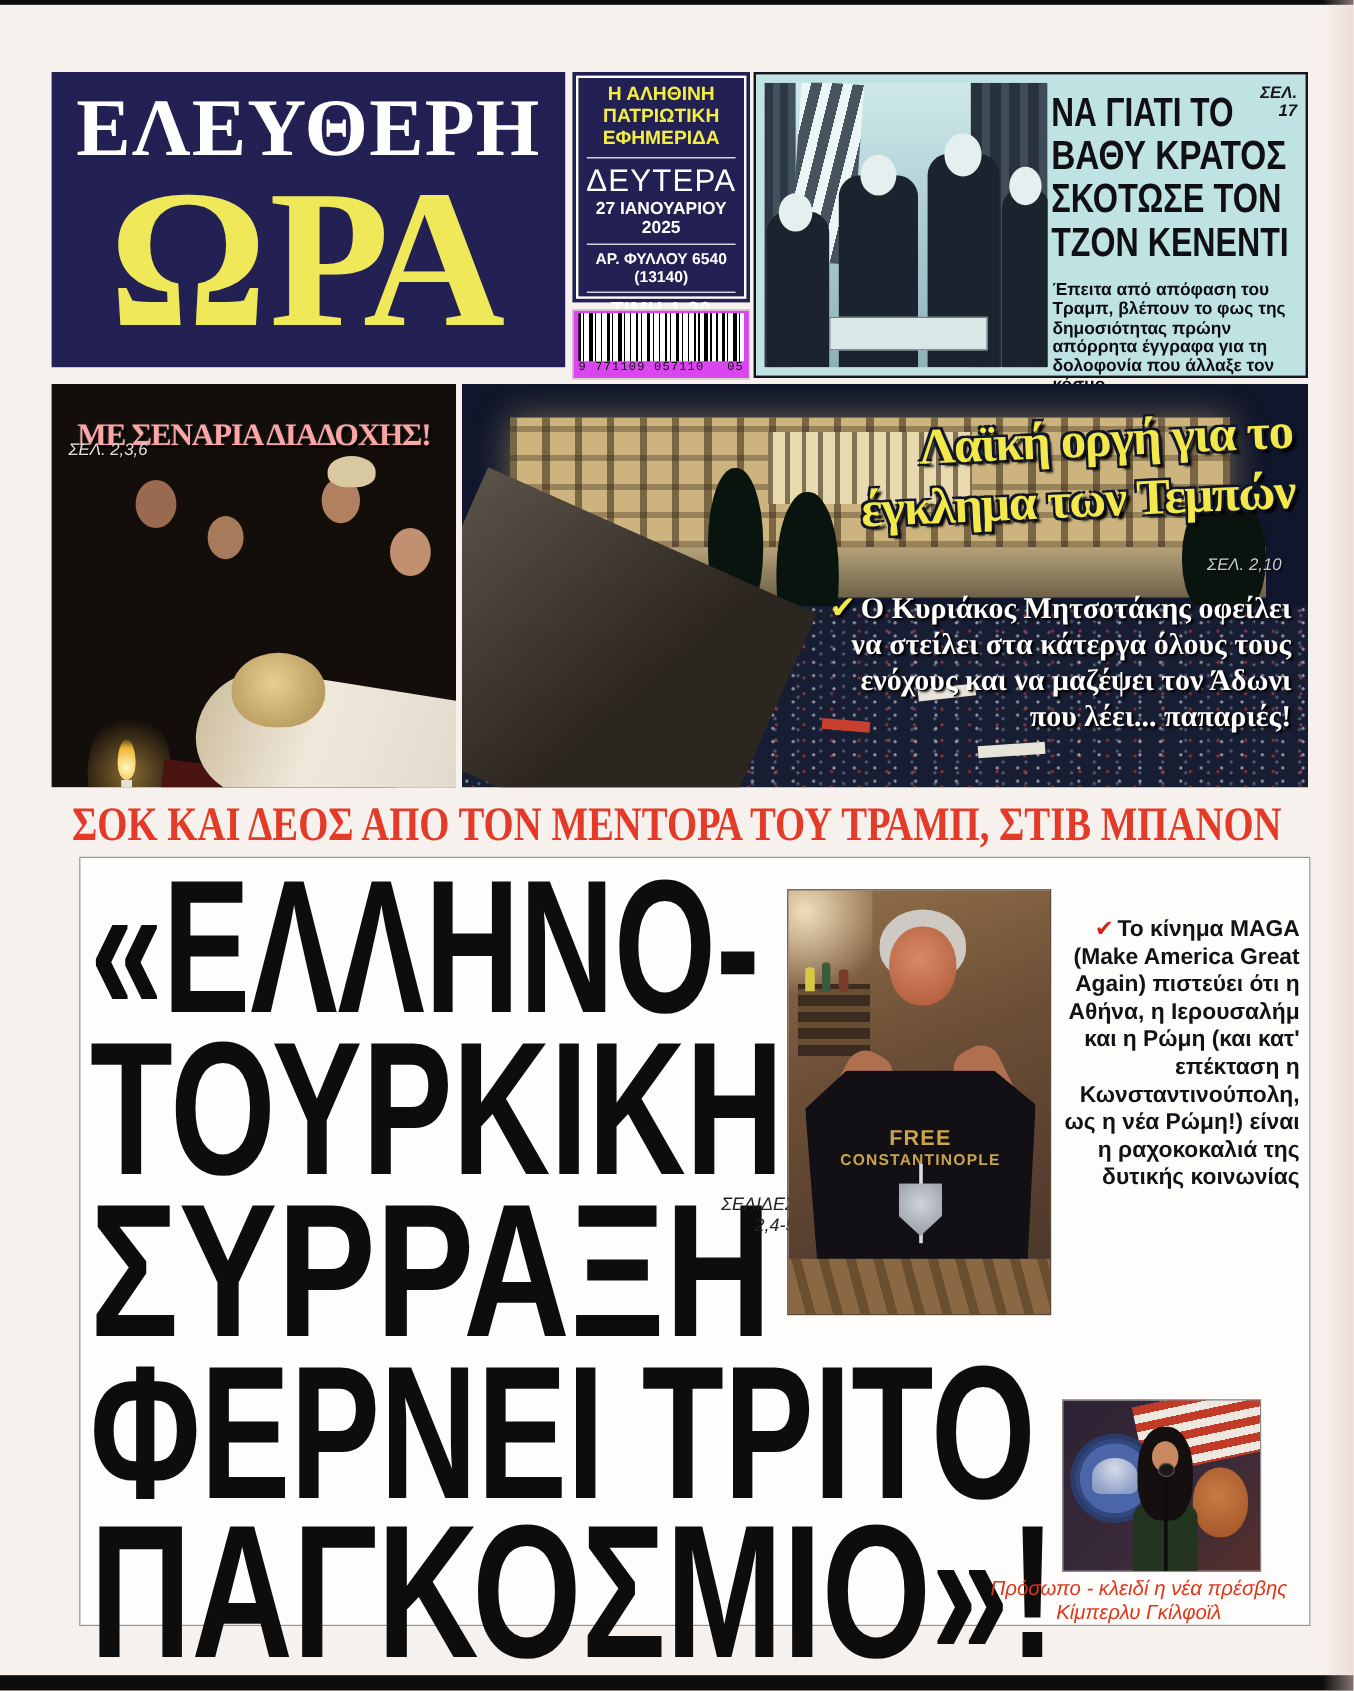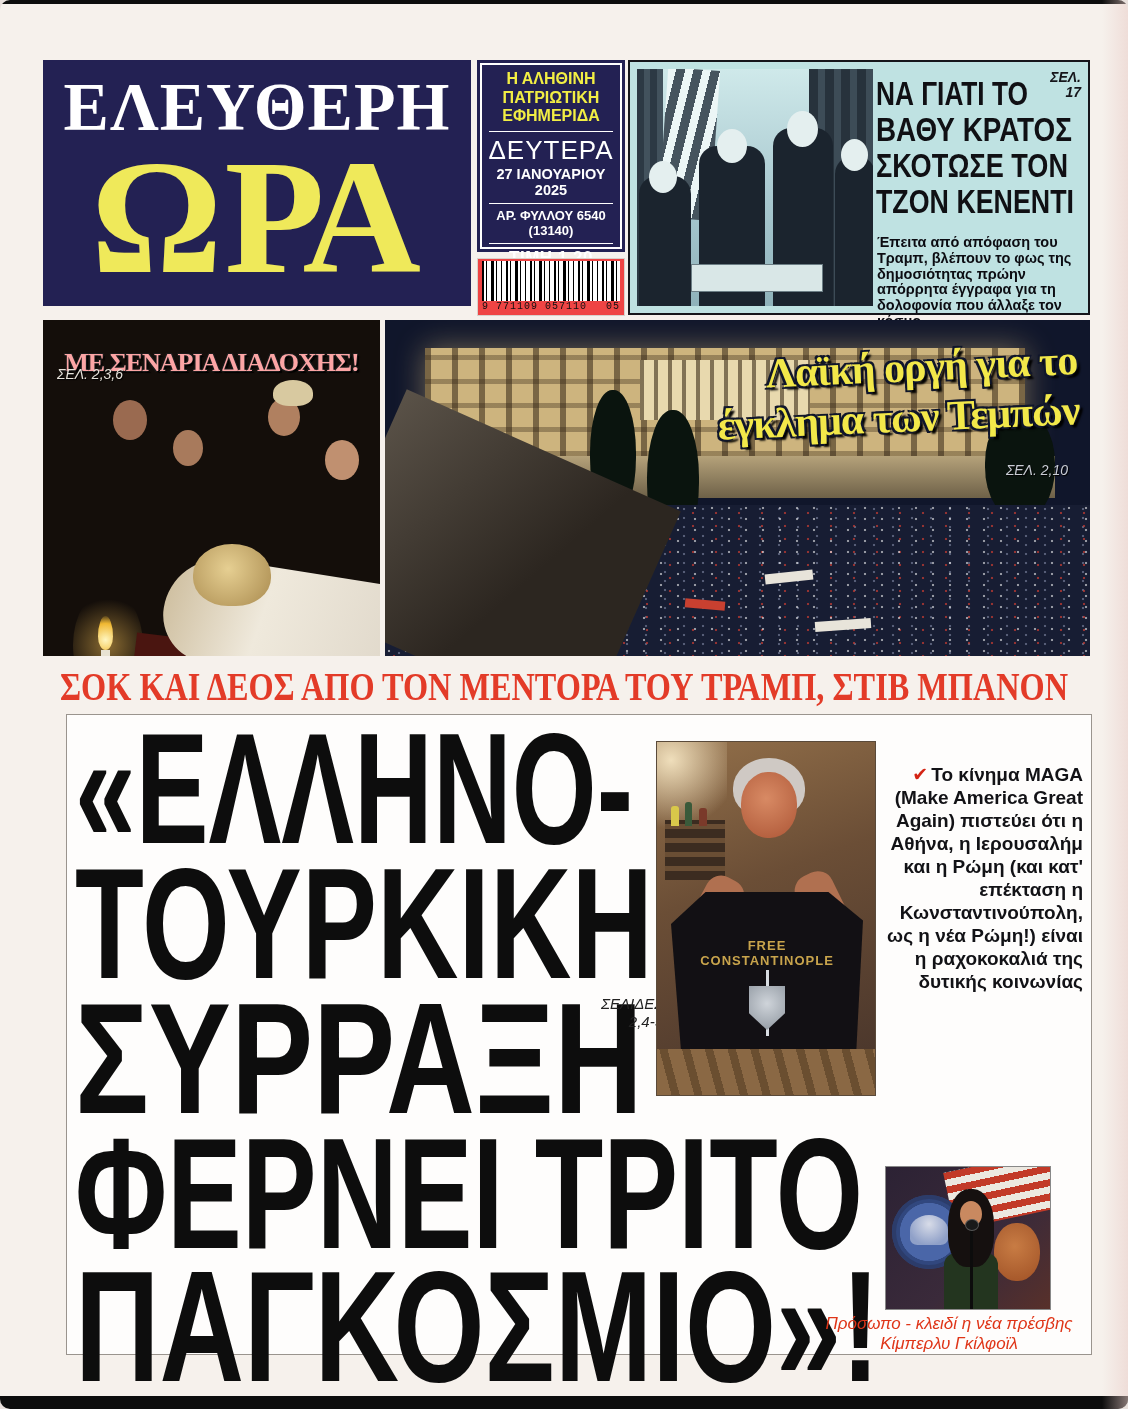--- a/index.html
+++ b/index.html
@@ -1,36 +1,36 @@
 <!DOCTYPE html>
 <html><head>
 <meta charset="utf-8">
 <style>
   html,body{margin:0;padding:0;}
   body{background:#e8e0dc;font-family:"Liberation Sans",sans-serif;}
-  .page{position:relative;width:1128px;height:1409px;margin:0 auto;background:#f6f1ec;overflow:hidden;border-radius:10px;}
+  .page{position:relative;width:1128px;height:1409px;margin:0 auto;background:#f6f1ec;overflow:hidden;}
   .page::after{content:"";position:absolute;right:0;top:0;width:26px;height:100%;background:linear-gradient(90deg,rgba(235,205,200,0) ,rgba(233,205,200,.55));pointer-events:none;}
   .abs{position:absolute;}
   .edge-bar{left:0;width:1128px;background:#0d0d0d;}
 
   
   .masthead-box{left:43px;top:60px;width:428px;height:246px;background:#232153;text-align:center;color:#fff;}
   .mast-line1{font-family:"Liberation Serif",serif;font-weight:700;font-size:68px;letter-spacing:1px;margin-top:10px;line-height:72px;}
   .mast-line2{font-family:"Liberation Serif",serif;font-weight:700;font-size:164px;line-height:150px;color:#efe95a;letter-spacing:2px;}
 
   .info-box{left:477px;top:60px;width:148px;height:192px;background:#232153;box-sizing:border-box;padding:3px;}
   .info-inner{border:2px solid #fff;height:100%;box-sizing:border-box;text-align:center;color:#fff;padding-top:5px;}
   .info-tagline{color:#f2ee44;font-weight:700;font-size:16px;line-height:18.5px;}
   .info-rule{height:1px;background:#fff;margin:5px 7px 4px 7px;}
   .info-day{font-size:26px;font-weight:400;letter-spacing:1px;line-height:28px;}
   .info-date{font-size:14.5px;font-weight:700;margin-top:2px;}
   .info-issue{font-size:13px;font-weight:700;}
   .info-price{font-size:17px;font-weight:700;letter-spacing:.5px;margin-top:1px;}
 
-  .barcode-wrap{left:477px;top:258px;width:148px;height:58px;background:#ef4444;border:1px solid #d8d2cc;box-sizing:border-box;padding:2px 4px 0 4px;}
+  .barcode-wrap{left:477px;top:258px;width:148px;height:58px;background:#d946ef;border:1px solid #d8d2cc;box-sizing:border-box;padding:2px 4px 0 4px;}
   .barcode-bars{height:40px;background:repeating-linear-gradient(90deg,#000 0 2px,#fff 2px 4px,#000 4px 5px,#fff 5px 9px,#000 9px 12px,#fff 12px 14px,#000 14px 15px,#fff 15px 19px,#000 19px 20px,#fff 20px 24px);}
   .barcode-digits{display:flex;justify-content:space-between;font-family:"Liberation Mono",monospace;font-size:10px;letter-spacing:1px;color:#111;}
 
   
   .jfk-box{left:628px;top:60px;width:462px;height:255px;background:#bfe2e2;border:2px solid #15151a;box-sizing:border-box;}
   .jfk-photo{left:7px;top:7px;width:236px;height:237px;background:linear-gradient(180deg,#cfe9ea 0%,#a8c8cf 55%,#8fb2ba 100%);overflow:hidden;}
   .jfk-curtain{position:absolute;right:0;top:0;width:64px;height:100%;background:repeating-linear-gradient(90deg,#27323c 0 9px,#3d4c57 9px 16px);}
   .jfk-curtain-left{position:absolute;left:0;top:0;width:26px;height:100%;background:repeating-linear-gradient(90deg,#2c3944 0 7px,#42525d 7px 13px);}
   .jfk-flag{position:absolute;left:26px;top:0;width:52px;height:150px;background:repeating-linear-gradient(100deg,#ecf6f6 0 8px,#46545e 8px 17px);transform:rotate(4deg);}
   .jfk-man{position:absolute;bottom:0;border-radius:18px 18px 0 0;background:#1b242e;}
@@ -85,21 +85,21 @@
   .ban-window{position:absolute;left:0;top:0;width:70px;height:90px;background:radial-gradient(circle at 20% 20%,rgba(250,235,200,.9),rgba(250,235,200,0) 75%);}
   .ban-shelf{position:absolute;left:8px;top:78px;width:60px;height:60px;background:repeating-linear-gradient(0deg,#3c2c20 0 9px,#6a4e34 9px 14px);}
   .ban-bottle{position:absolute;border-radius:3px 3px 0 0;}
   .ban-hair{position:absolute;left:76px;top:16px;width:72px;height:60px;border-radius:50% 50% 45% 45%;background:#cfc9c4;}
   .ban-face{position:absolute;left:84px;top:30px;width:56px;height:66px;border-radius:48%;background:radial-gradient(circle at 45% 40%,#d88a64,#b5603f 80%);}
   .ban-arm{position:absolute;width:40px;height:90px;border-radius:16px;background:#b07050;}
   .ban-hand-l{left:34px;top:132px;transform:rotate(28deg);}
   .ban-hand-r{right:28px;top:128px;transform:rotate(-26deg);}
   .ban-shirt{position:absolute;left:14px;top:150px;width:192px;height:178px;background:#121014;clip-path:polygon(0 18%,18% 0,82% 0,100% 16%,96% 100%,6% 100%);}
   .ban-shirt-text{position:absolute;left:14px;top:196px;width:192px;text-align:center;color:#c8a44c;font-weight:700;letter-spacing:1px;}
-  .ban-shirt-text .t1{font-size:13px;}
+  .ban-shirt-text .t1{font-size:18px;}
   .ban-shirt-text .t2{font-size:13px;}
   .ban-shield{position:absolute;left:92px;top:244px;width:36px;height:44px;background:radial-gradient(circle at 50% 40%,#cfd4da,#8b939c);clip-path:polygon(0 0,100% 0,100% 62%,50% 100%,0 62%);}
   .ban-sword{position:absolute;left:109px;top:228px;width:3px;height:66px;background:#d8dde2;}
   .ban-floor{position:absolute;left:0;bottom:0;width:100%;height:46px;background:repeating-linear-gradient(75deg,#8a6844 0 14px,#6a4e30 14px 22px);}
 
   
   .kim-photo{left:818px;top:451px;width:166px;height:144px;background:linear-gradient(135deg,#2c2234 0%,#3a2a3a 60%,#58302a 100%);overflow:hidden;border:1px solid #888;box-sizing:border-box;}
   .kim-seal{position:absolute;left:6px;top:28px;width:74px;height:74px;border-radius:50%;background:radial-gradient(circle,#4a66a8 0 55%,#31477e 56%);box-shadow:inset 0 0 0 4px #2c3c6a;}
   .kim-eagle{position:absolute;left:24px;top:48px;width:38px;height:30px;background:radial-gradient(circle at 50% 30%,#d8dce8,#8fa0c8 75%);border-radius:50% 50% 20% 20%;}
   .kim-flag{position:absolute;right:-8px;top:-6px;width:110px;height:58px;transform:rotate(-12deg);background:repeating-linear-gradient(180deg,#c23a28 0 7px,#ece8e0 7px 14px);}
@@ -203,20 +203,23 @@
     <div class="tem-crowd"></div>
     <div class="tem-banner" style="left:380px;top:252px;width:48px;height:10px;transform:rotate(-6deg);"></div>
     <div class="tem-banner" style="left:300px;top:280px;width:40px;height:9px;background:#c84030;transform:rotate(5deg);"></div>
     <div class="tem-banner" style="left:430px;top:300px;width:56px;height:10px;transform:rotate(-4deg);"></div>
     <div class="tem-roof"></div>
     <div class="abs tem-head">
       <div class="l1">Λαϊκή οργή για το</div>
       <div class="l2">έγκλημα των Τεμπών</div>
     </div>
     <div class="abs tem-pageref">ΣΕΛ. 2,10</div>
+    <div class="abs tem-bullet">
+      <span class="check check-yellow">✔</span><span>Ο Κυριάκος Μητσοτάκης οφείλει να στείλει στα κάτεργα όλους τους ενόχους και να μαζέψει τον Άδωνι που λέει... παπαριές!</span>
+    </div>
   </div>
 
   <div class="abs banner-wrap">
     <svg width="1068" height="56" viewBox="0 0 1068 56">
       <text x="534" y="42" text-anchor="middle" textLength="1008" lengthAdjust="spacingAndGlyphs" font-family="Liberation Serif, serif" font-size="40" font-weight="bold" fill="#e33b28">ΣΟΚ ΚΑΙ ΔΕΟΣ ΑΠΟ ΤΟΝ ΜΕΝΤΟΡΑ ΤΟΥ ΤΡΑΜΠ, ΣΤΙΒ ΜΠΑΝΟΝ</text>
     </svg>
   </div>
 
   <div class="abs main-box">
     <svg class="abs main-head-svg" width="830" height="680" viewBox="0 0 830 680">

